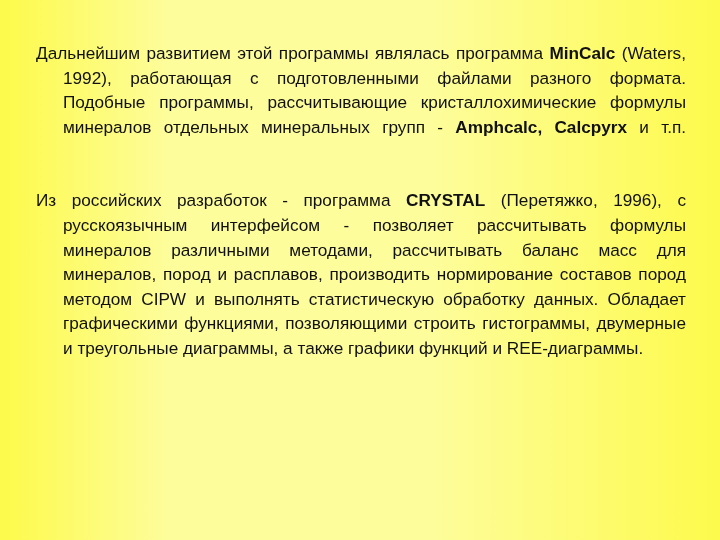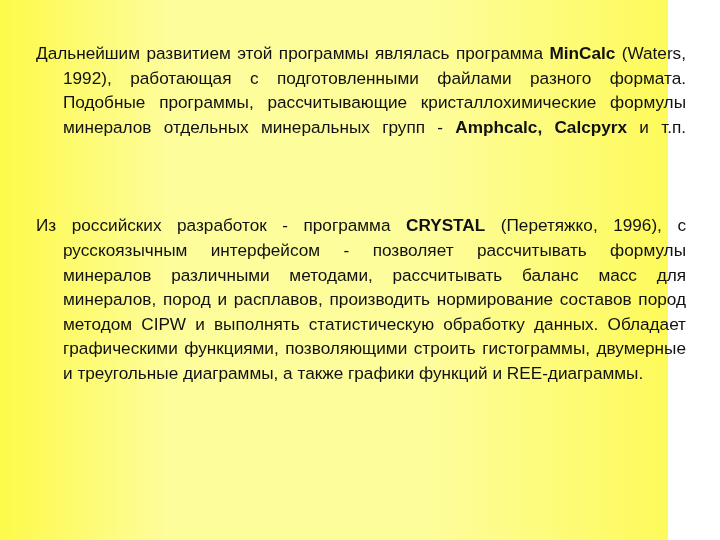--- a/index.html
+++ b/index.html
@@ -9,21 +9,21 @@
   }
   body {
     width: 720px;
     height: 540px;
     overflow: hidden;
     font-family: "Liberation Sans", sans-serif;
   }
 
   #slide {
     position: relative;
-    width: 668px;
+    width: 720px;
     height: 540px;
     box-sizing: border-box;
     
     background: linear-gradient(
         to right,
         #fdfa4e 0px,
         #fdfb66 26px,
         #fdfc8e 95px,
         #fdfd9c 300px,
         #fdfc92 480px,
@@ -48,21 +48,21 @@
     text-align: justify;
     text-justify: inter-word;
     
     padding-left: 27px;
     text-indent: -27px;
     letter-spacing: 0px;
     word-spacing: 0px;
   }
 
   p.para.gap-before {
-    margin-top: 74px;
+    margin-top: 49px;
   }
 
   p.para b {
     font-weight: bold;
   }
 
   
   .justify-last {
     text-align-last: justify;
   }

